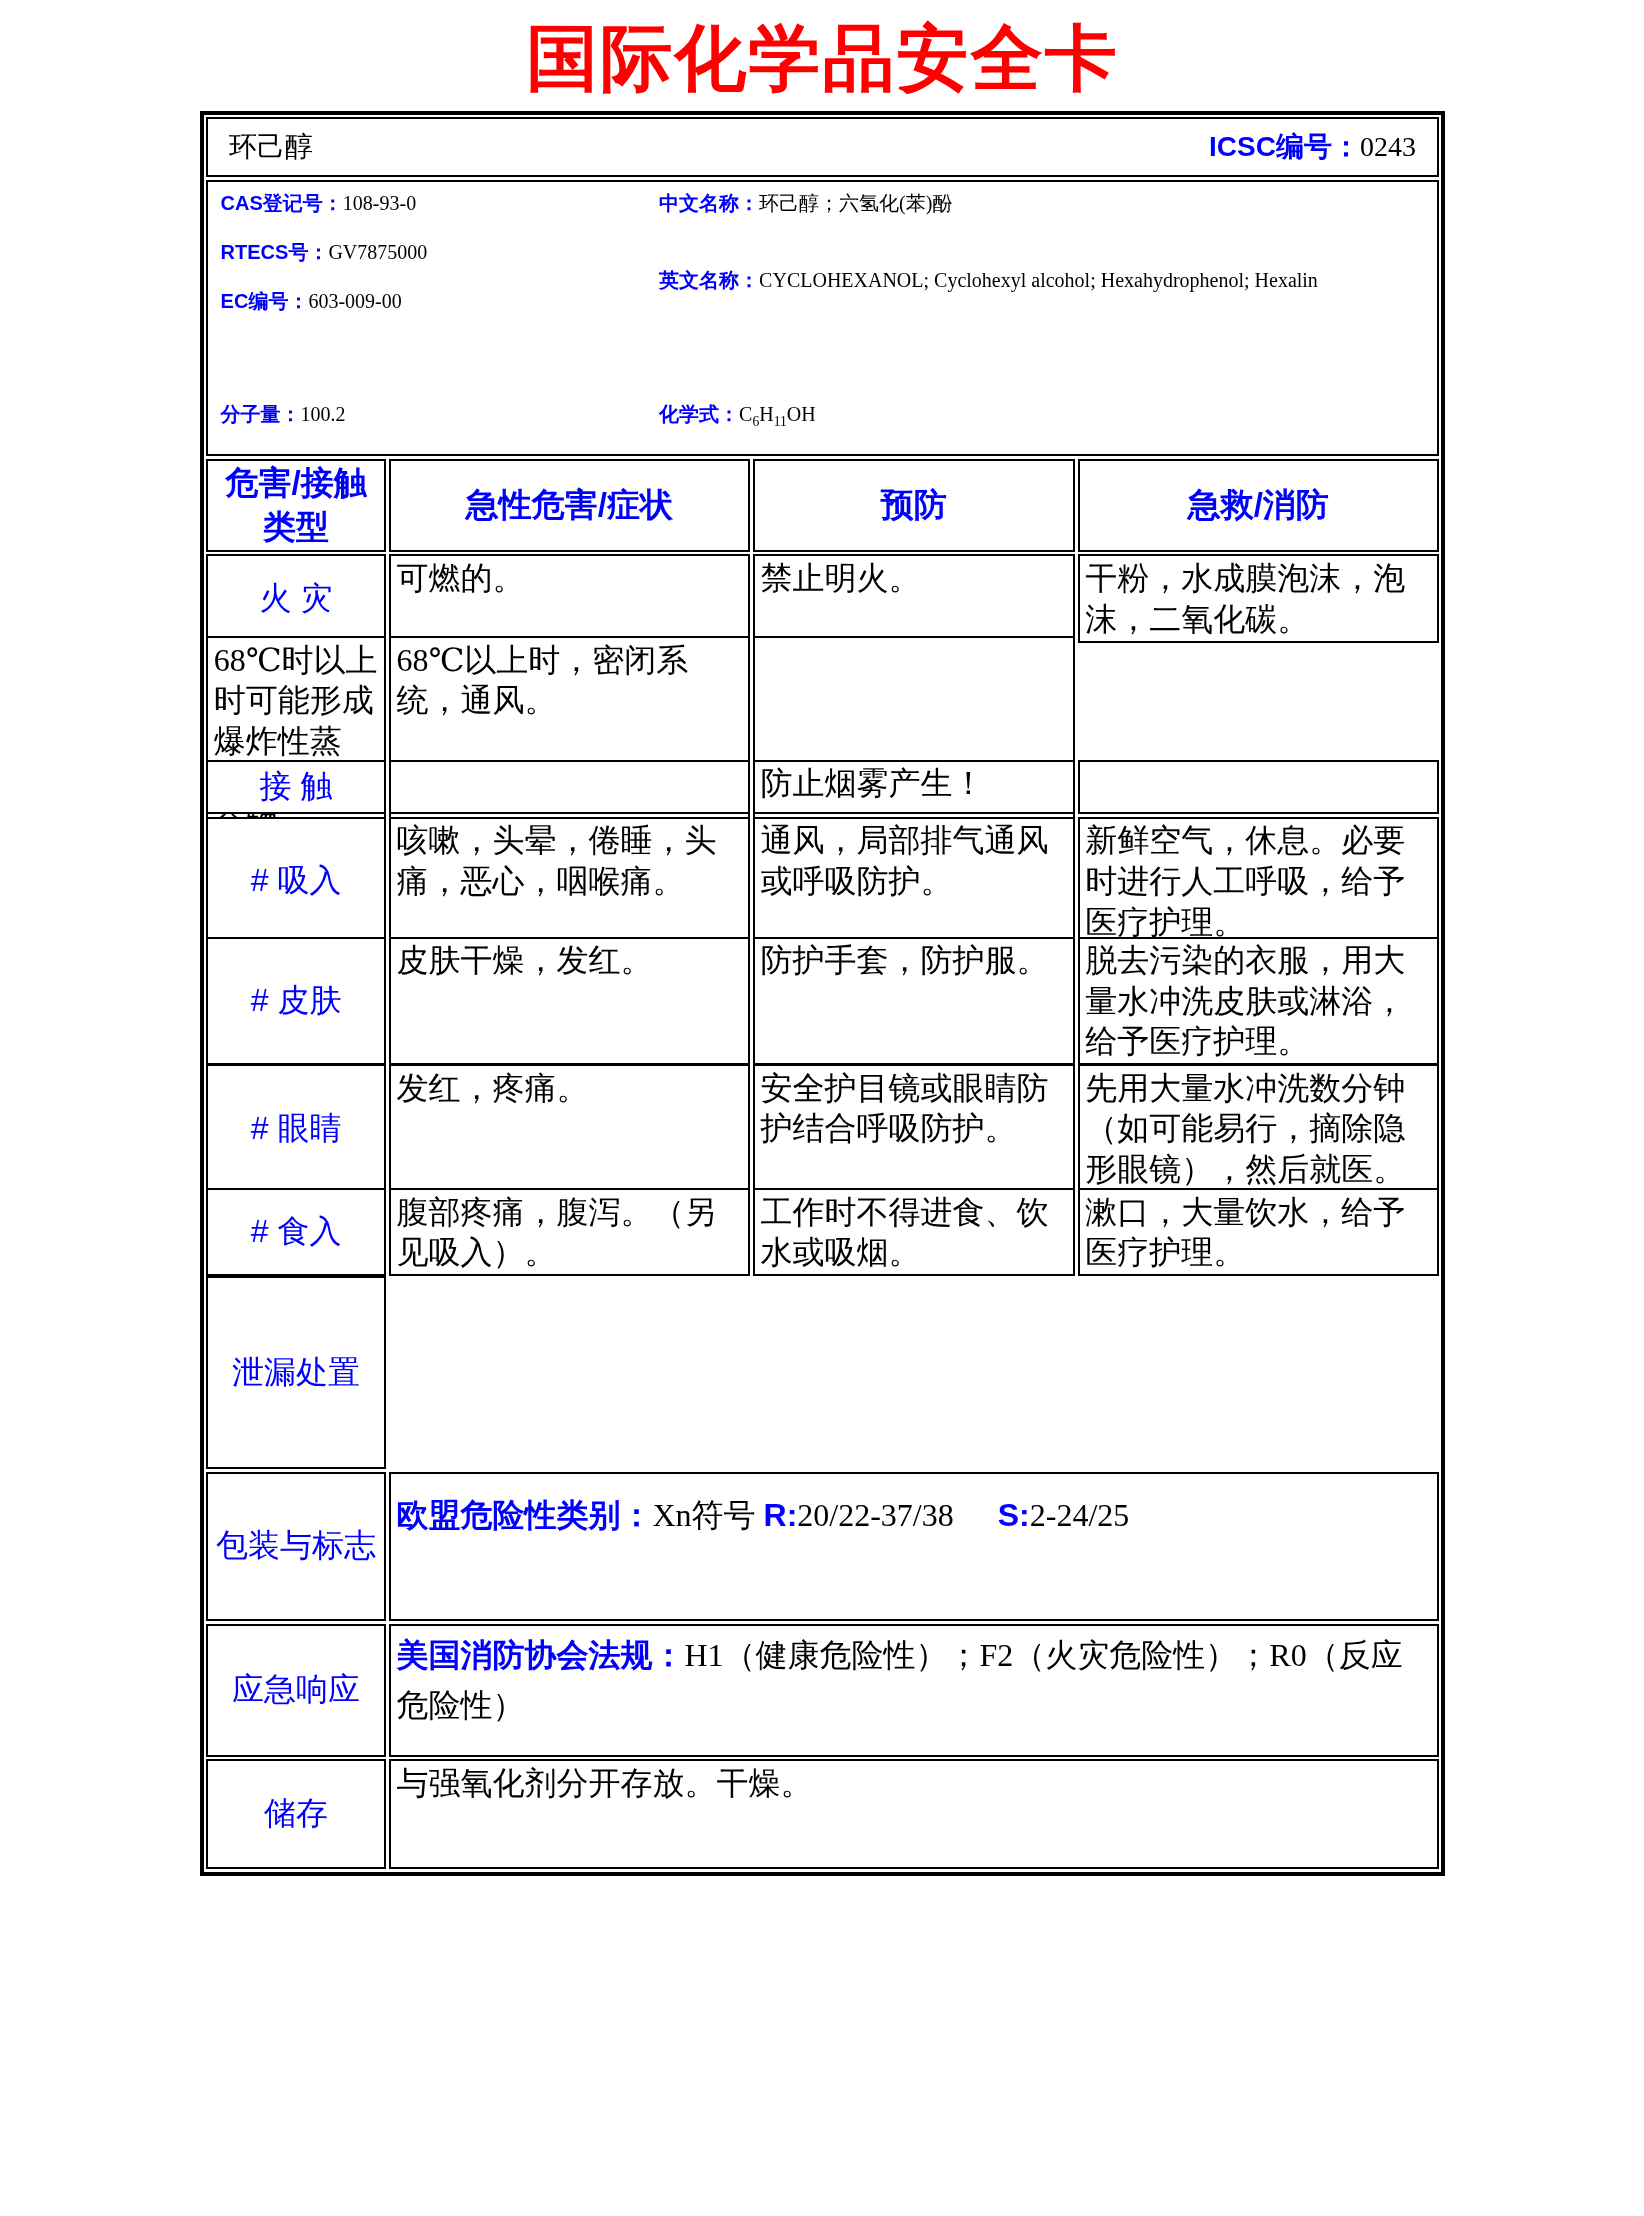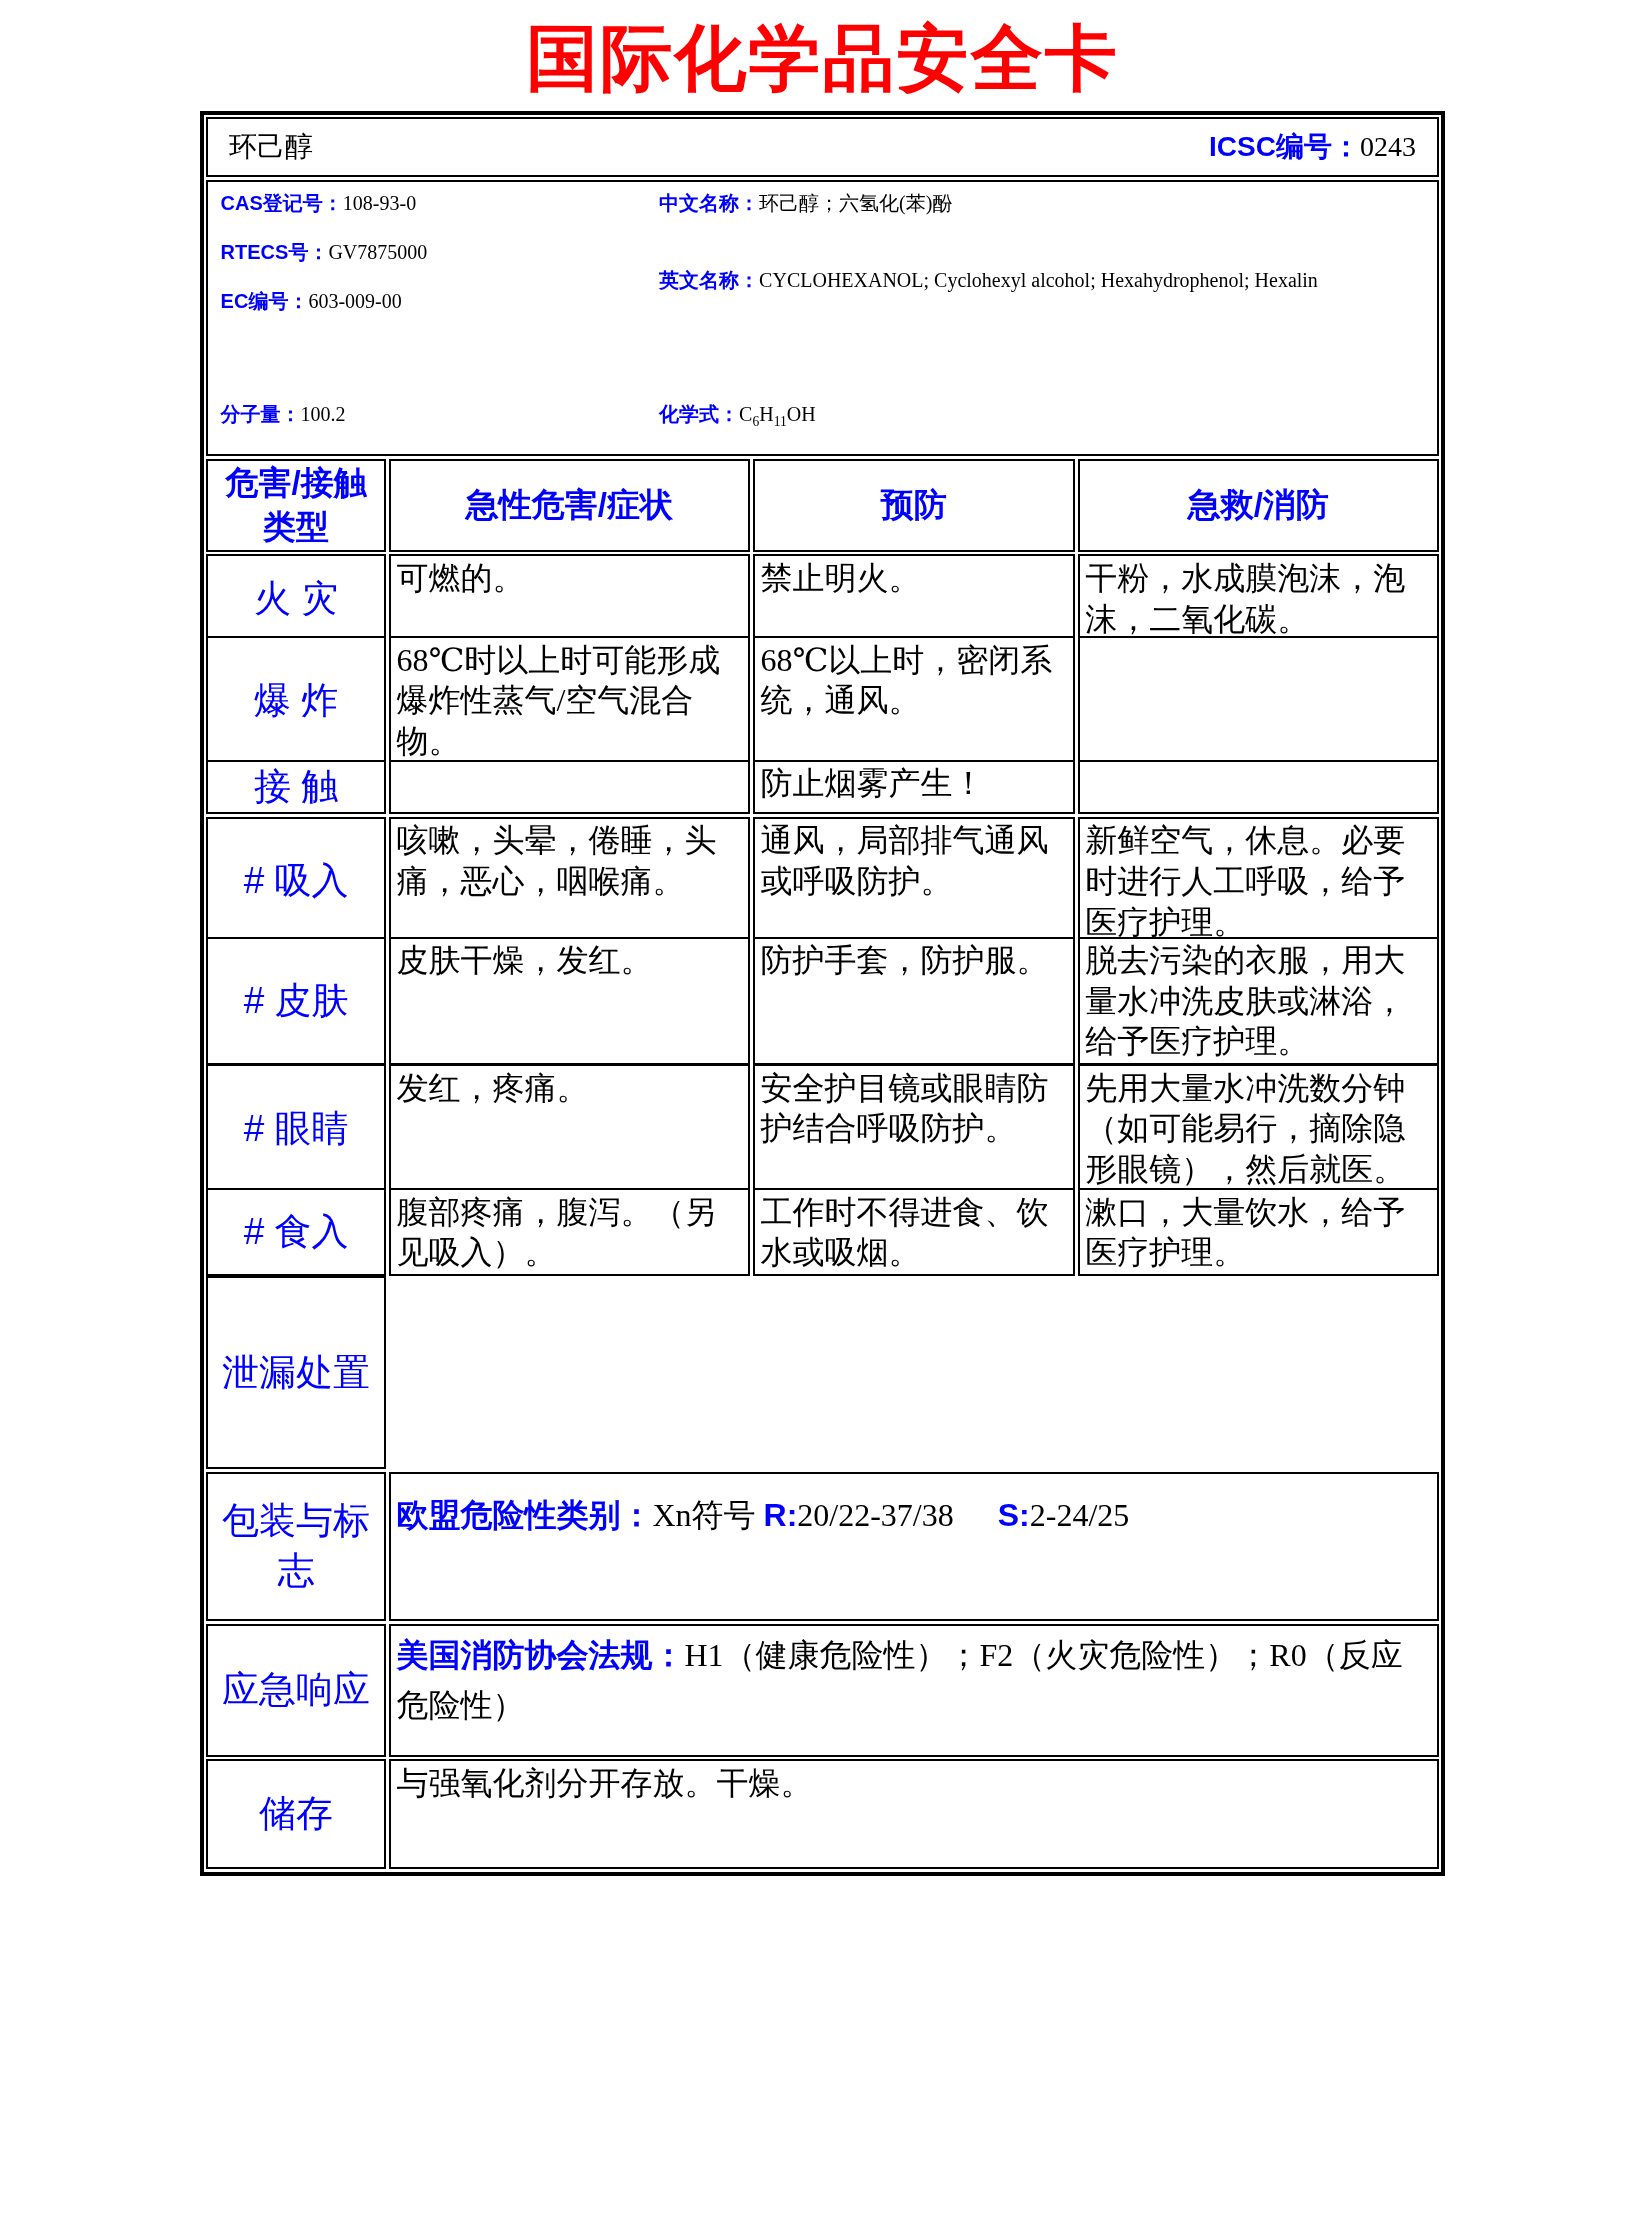--- a/index.html
+++ b/index.html
@@ -59,21 +59,21 @@
 
   
   .grid4{display:grid;grid-template-columns:261fr 524fr 467fr 524fr;gap:2.8px;}
   .grid2{display:grid;grid-template-columns:261fr 1523fr;gap:2.8px;}
 
   .label-cell{
     display:flex;align-items:center;justify-content:center;
     text-align:center;
     color:#0000fe;
     font-family:"Liberation Sans","DejaVu Sans",sans-serif;
-    font-size:37px;
+    font-size:32px;
     flex-direction:column;
   }
   .head-cell{font-weight:bold;font-size:33px;line-height:1.35;}
   .body-cell{
     padding:1.4px 5.6px;
     font-size:32px;line-height:1.27;
     text-align:left;
   }
   .loose{line-height:1.55;padding-top:5.6px;}
 
@@ -144,21 +144,20 @@
     </div>
 
     <div class="grid4 h-fire">
       <div class="cell label-cell">火 灾</div>
       <div class="cell body-cell">可燃的。</div>
       <div class="cell body-cell">禁止明火。</div>
       <div class="cell body-cell">干粉，水成膜泡沫，泡沫，二氧化碳。</div>
     </div>
 
     <div class="grid4 h-explosion">
-      <div class="cell label-cell">爆 炸</div>
       <div class="cell body-cell">68℃时以上时可能形成爆炸性蒸气/空气混合物。</div>
       <div class="cell body-cell">68℃以上时，密闭系统，通风。</div>
       <div class="cell body-cell"></div>
     </div>
 
     <div class="grid4 h-contact">
       <div class="cell label-cell">接 触</div>
       <div class="cell body-cell"></div>
       <div class="cell body-cell">防止烟雾产生！</div>
       <div class="cell body-cell"></div>

